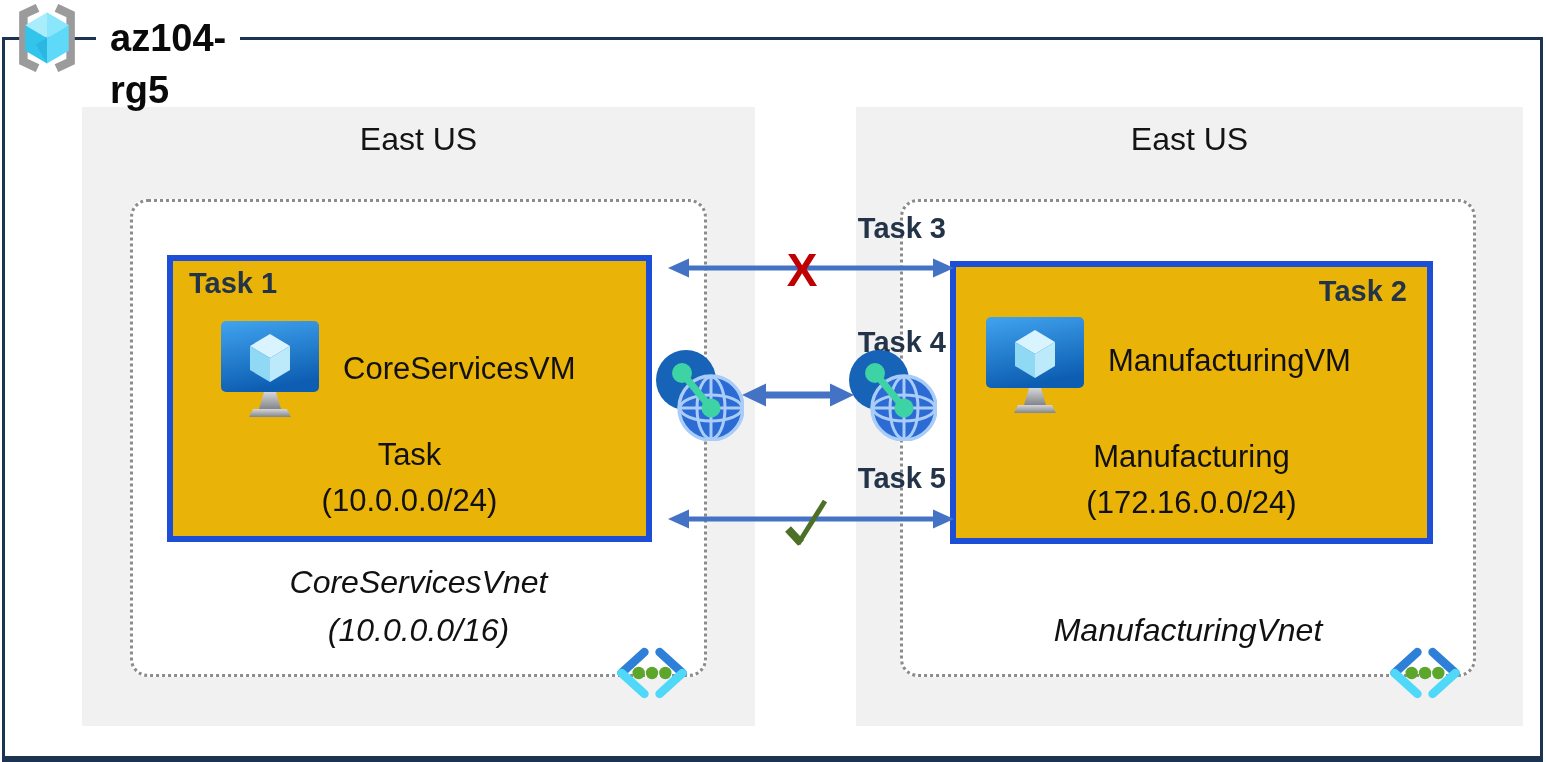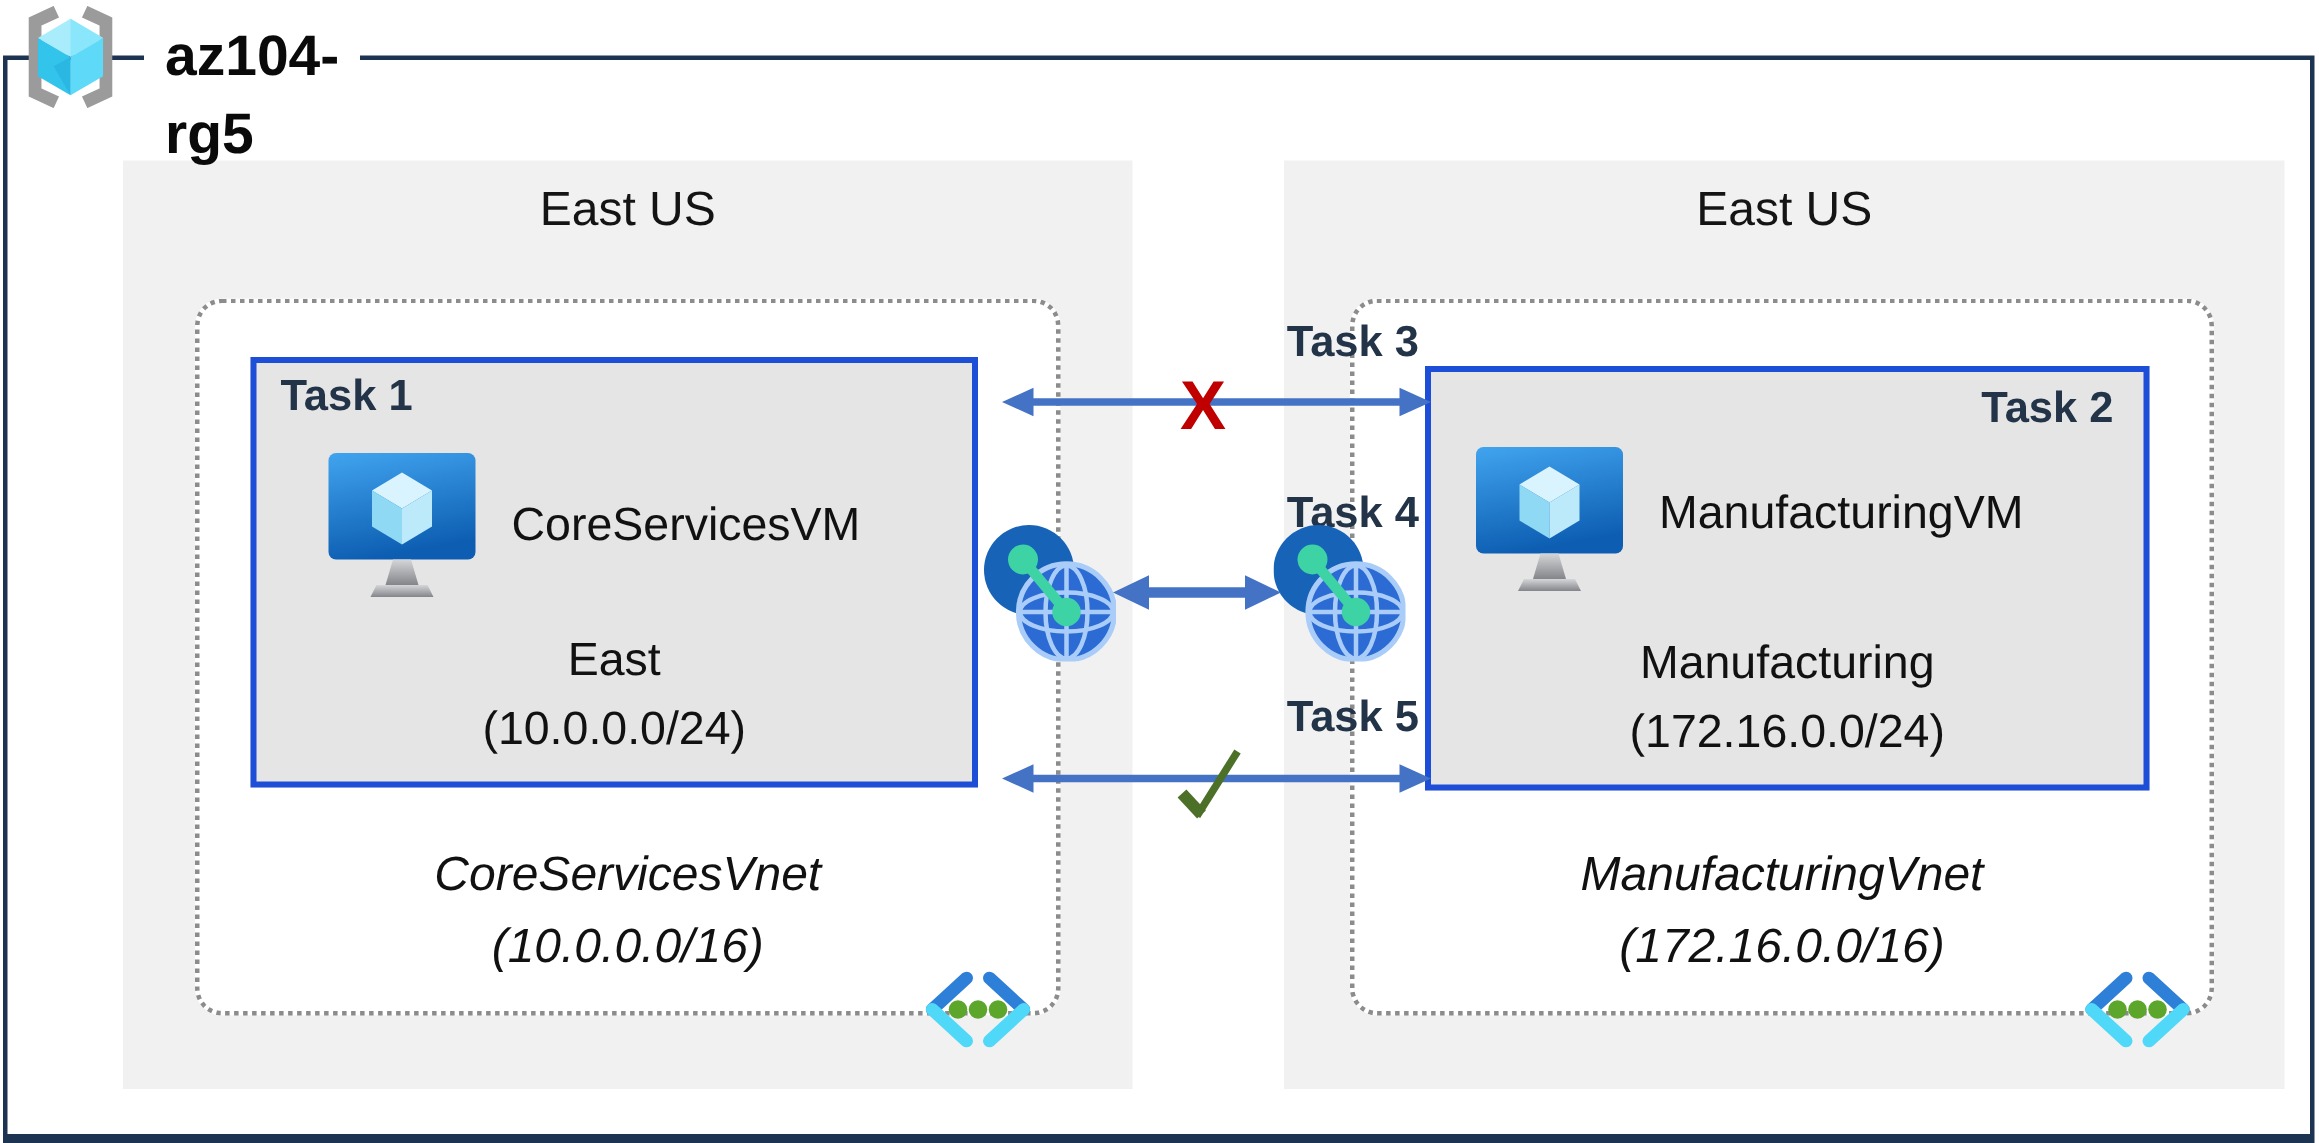--- a/index.html
+++ b/index.html
@@ -18,21 +18,21 @@
   .region-left  { left:82px;  width:673px; }
   .region-right { left:856px; width:667px; }
   .region-title { position:absolute; top:14px; left:0; width:100%; text-align:center;
                   font-size:32px; color:#141414; }
 
   .vnet-box { position:absolute; top:199px; height:478px; background:#ffffff;
               border:3px dotted #8C8C8C; border-radius:18px; }
   .vnet-left  { left:130px; width:577px; }
   .vnet-right { left:900px; width:576px; }
 
-  .subnet-box { position:absolute; background:#e5e5e5; border:4px solid #1d4ed8; }
+  .subnet-box { position:absolute; background:#eab308; border:6px solid #1d4ed8;margin-top:17px; }
   .subnet-left  { left:167px; top:238px; width:485px; height:287px; }
   .subnet-right { left:950px; top:244px; width:483px; height:283px; }
 
   .task-badge { position:absolute; font-size:29px; font-weight:bold; color:#233449; }
   .task-1 { left:16px; top:6px; }
   .task-2 { right:20px; top:8px; text-align:right; }
 
   .vm-icon-left  { position:absolute; left:46px; top:60px; }
   .vm-icon-right { position:absolute; left:28px; top:50px; }
   .vm-name { position:absolute; font-size:31px; color:#111; white-space:nowrap; }
@@ -142,32 +142,31 @@
   <div class="vnet-box vnet-left">
     <div class="vnet-caption">
       <div>CoreServicesVnet</div>
       <div>(10.0.0.0/16)</div>
     </div>
   </div>
 
   <div class="vnet-box vnet-right">
     <div class="vnet-caption">
       <div>ManufacturingVnet</div>
-      <div>(172.16.0.0/16)</div>
     </div>
   </div>
 
   <div class="subnet-box subnet-left">
     <div class="task-badge task-1">Task 1</div>
     <svg class="vm-icon-left" width="102" height="100">
         <use href="#sym-vm"></use>
       </svg>
     <div class="vm-name vm-name-left">CoreServicesVM</div>
     <div class="subnet-caption">
-      <div>East</div>
+      <div>Task</div>
       <div>(10.0.0.0/24)</div>
     </div>
   </div>
 
   <div class="subnet-box subnet-right">
     <div class="task-badge task-2">Task 2</div>
     <svg class="vm-icon-right" width="102" height="100">
         <use href="#sym-vm"></use>
       </svg>
     <div class="vm-name vm-name-right">ManufacturingVM</div>

